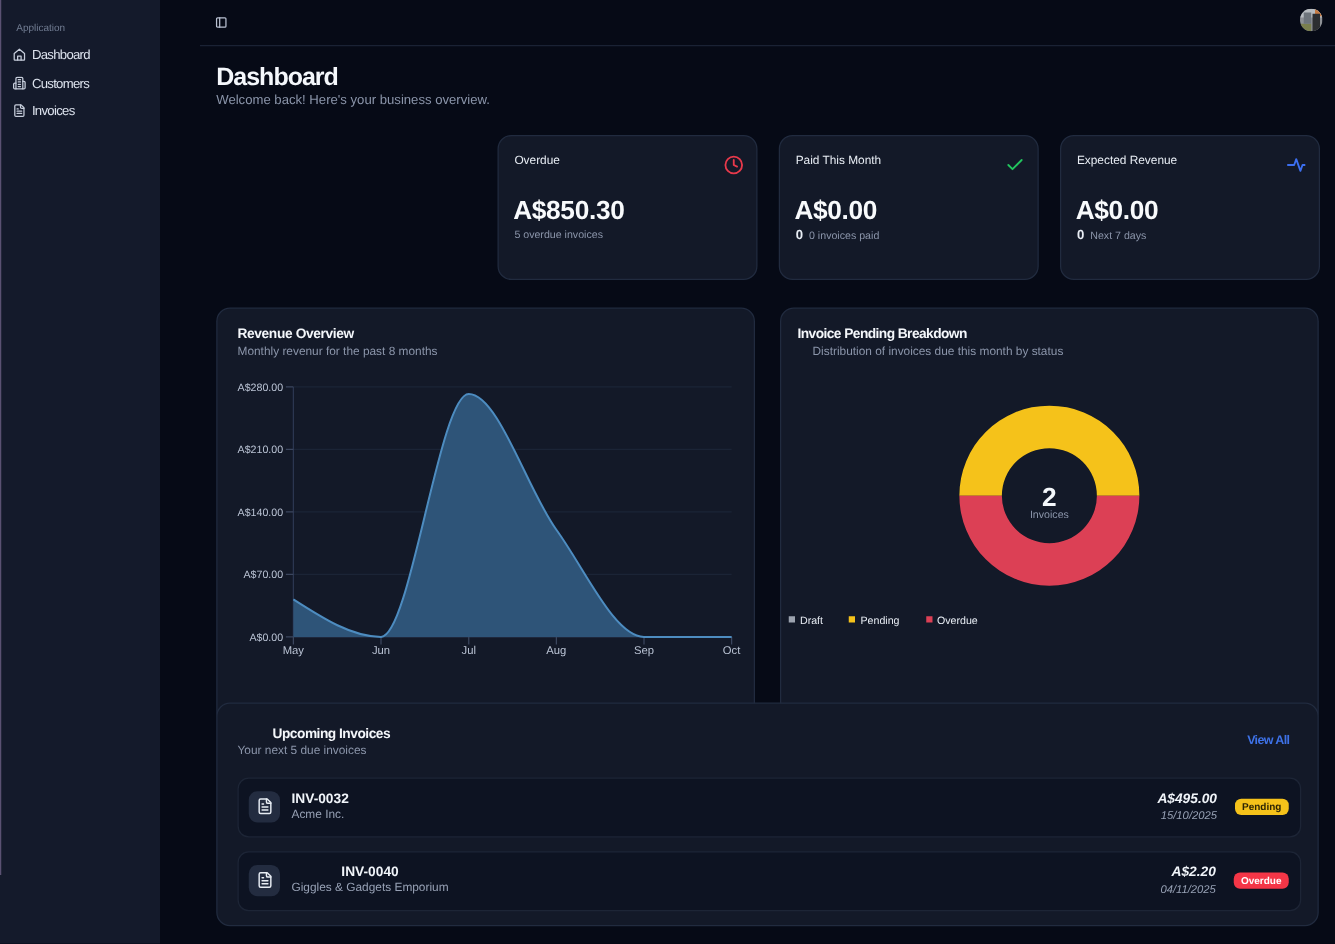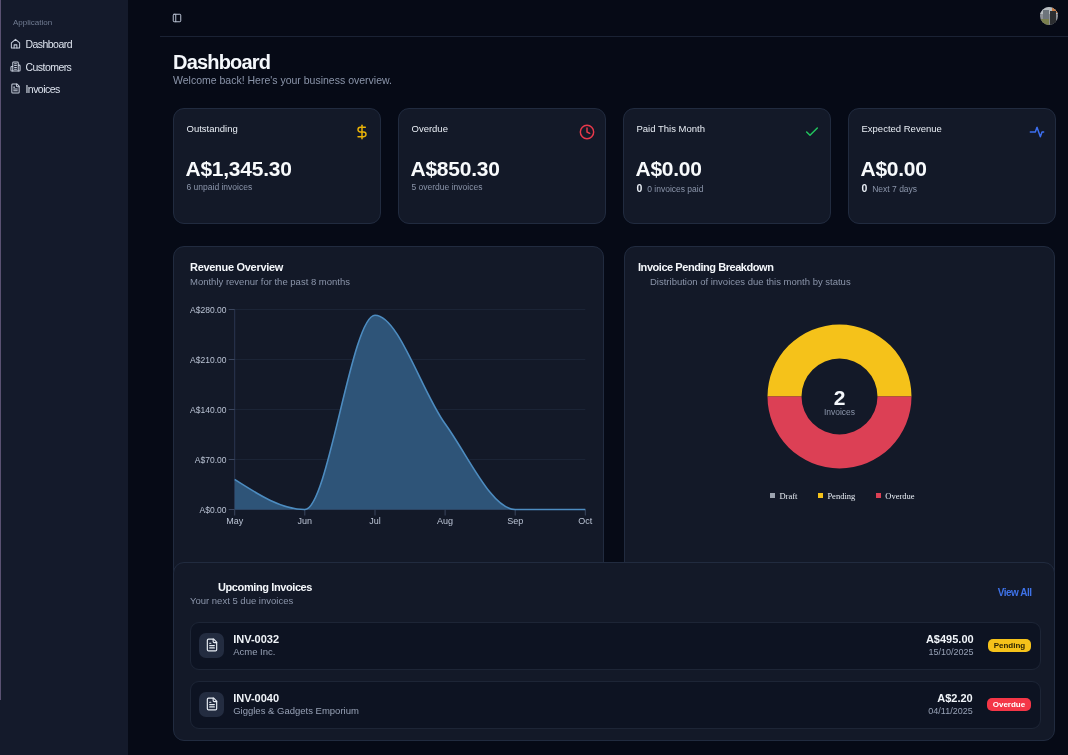--- a/index.html
+++ b/index.html
@@ -20,32 +20,32 @@
   .card { position:absolute; background:#131928; border:1px solid #212b3f; border-radius:11px; }
   .stat { width:208px; height:116px; top:108px; }
   .stat .t { position:absolute; left:12.5px; top:15.2px; font-size:9.5px; color:#e8edf4; line-height:1; }
   .stat .ic { position:absolute; right:10px; top:15.3px; }
   .stat .num { position:absolute; left:11.5px; top:48.7px; font-size:21px; font-weight:bold; color:#f8fafc; letter-spacing:-0.25px; line-height:1; }
   .stat .sub { position:absolute; left:12.5px; top:74px; font-size:8.5px; color:#8b95aa; line-height:1; }
   .stat .sub b { color:#e8edf4; font-weight:bold; font-size:10.5px; margin-right:2.5px; }
   .chart-card { top:246px; width:431px; height:335px; }
   .card-title { position:absolute; left:16px; top:15.3px; font-size:11px; font-weight:bold; color:#f4f7fb; letter-spacing:-0.3px; line-height:1; }
   .card-sub { position:absolute; left:16px; top:30px; font-size:9.5px; color:#8b95aa; line-height:1; }
-  .legend { position:absolute; left:6px; right:0; top:243.5px; display:flex; justify-content:center; gap:21px; font-size:8.5px; color:#e8edf4;font-family:Liberation Serif, serif; }
+  .legend { position:absolute; left:6px; right:0; top:243.5px; display:flex; gap:21px; font-size:8.5px; color:#e8edf4; }
   .legend2 { top:259px; }
   .li { display:flex; align-items:center; gap:4px; }
   .sq { width:5px; height:5px; display:inline-block; }
   .upcoming { left:173px; top:562px; width:882px; height:179px; }
   .viewall { position:absolute; right:22.5px; top:25px; font-size:10px; font-weight:600; letter-spacing:-0.5px; color:#3e72e8; line-height:1; }
   .row { position:absolute; left:15.7px; width:851px; height:48px; background:#0d1322; border:1px solid #1d2536; border-radius:9px; display:flex; align-items:center; padding:0 9px 0 8.5px; }
   .icsq { width:25px; height:25px; margin-top:-1px; background:#232c40; border-radius:7px; display:flex; align-items:center; justify-content:center; }
   .rmain { margin-left:9px; }
-  .rnum { font-size:11px; font-weight:bold; color:#f0f4f9; line-height:1; }
+  .rnum { font-size:11px; font-weight:bold; color:#f0f4f9; line-height:1;text-align:center; }
   .rcust { margin-top:2px; font-size:9.5px; color:#97a1b5; line-height:1; }
-  .rright { margin-left:auto; text-align:right; }
+  .rright { margin-left:auto; text-align:right;font-style:italic; }
   .ramt { font-size:11px; font-weight:bold; color:#f0f4f9; line-height:1; }
   .rdate { margin-top:3px; font-size:9px; color:#97a1b5; line-height:1; }
   .badge { margin-left:14.5px; font-size:8px; font-weight:bold; padding:2.5px 5.5px; border-radius:5px; line-height:1; }
   .b-pending { background:#f5c21a; color:#2d2504; }
   .b-overdue { background:#f43647; color:#fff; }
 </style>
 </head>
 <body>
 <div id="app">
 
@@ -94,29 +94,20 @@
       <rect x="12" y="0" width="6" height="6" fill="#c77b43"></rect>
       <rect x="10" y="4" width="6" height="14" fill="#2c2e31"></rect>
       <rect x="0" y="12" width="9" height="6" fill="#7a7f4e"></rect>
       <rect x="3" y="3" width="6" height="9" fill="#6e757c"></rect>
     </svg>
   </div>
 
   <h1>Dashboard</h1>
   <div class="subtitle">Welcome back! Here's your business overview.</div>
 
-  <div class="card stat" style="left:173px;">
-    <div class="t">Outstanding</div>
-    <svg class="ic" width="16" height="16" viewBox="0 0 24 24" fill="none" stroke="#eab308" stroke-width="2.2" stroke-linecap="round" stroke-linejoin="round">
-        <line x1="12" x2="12" y1="2" y2="22"></line>
-        <path d="M17 5H9.5a3.5 3.5 0 0 0 0 7h5a3.5 3.5 0 0 1 0 7H6"></path>
-      </svg>
-    <div class="num">A$1,345.30</div>
-    <div class="sub">6 unpaid invoices</div>
-  </div>
   <div class="card stat" style="left:398px;">
     <div class="t">Overdue</div>
     <svg class="ic" width="16" height="16" viewBox="0 0 24 24" fill="none" stroke="#e8394b" stroke-width="2.2" stroke-linecap="round" stroke-linejoin="round">
         <circle cx="12" cy="12" r="10"></circle>
         <polyline points="12 6 12 12 16 14"></polyline>
       </svg>
     <div class="num">A$850.30</div>
     <div class="sub">5 overdue invoices</div>
   </div>
   <div class="card stat" style="left:623px;">

